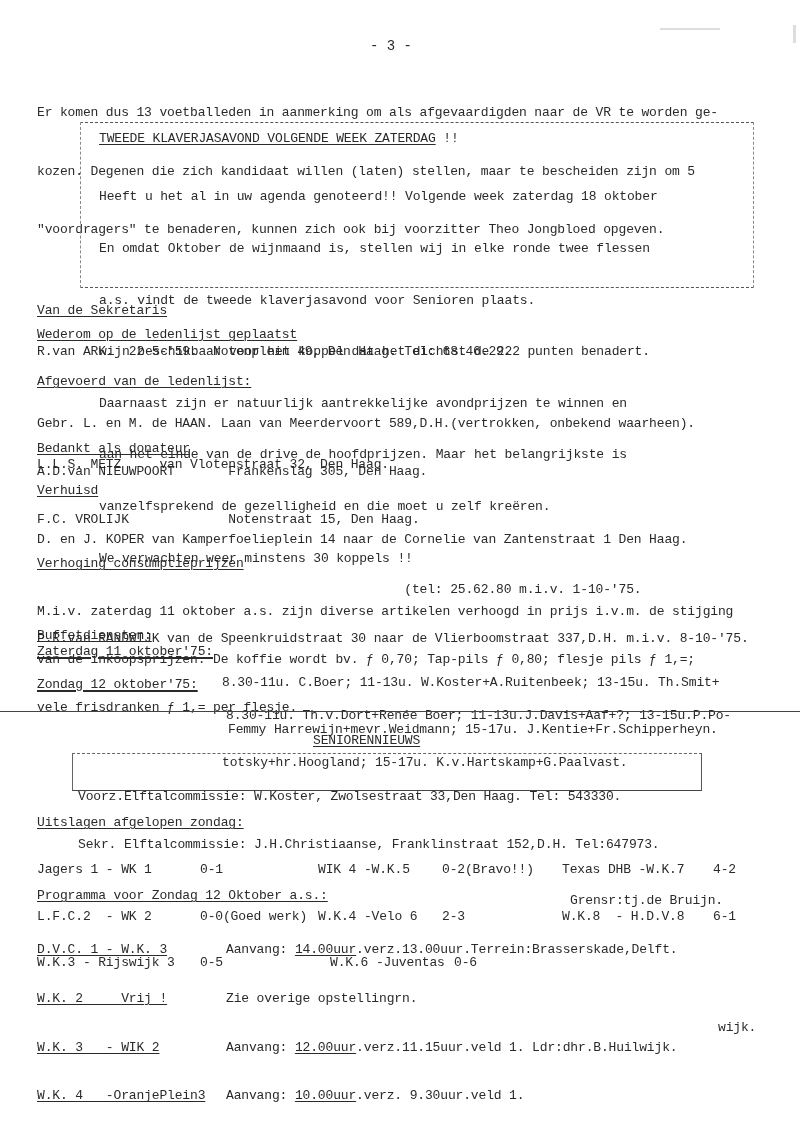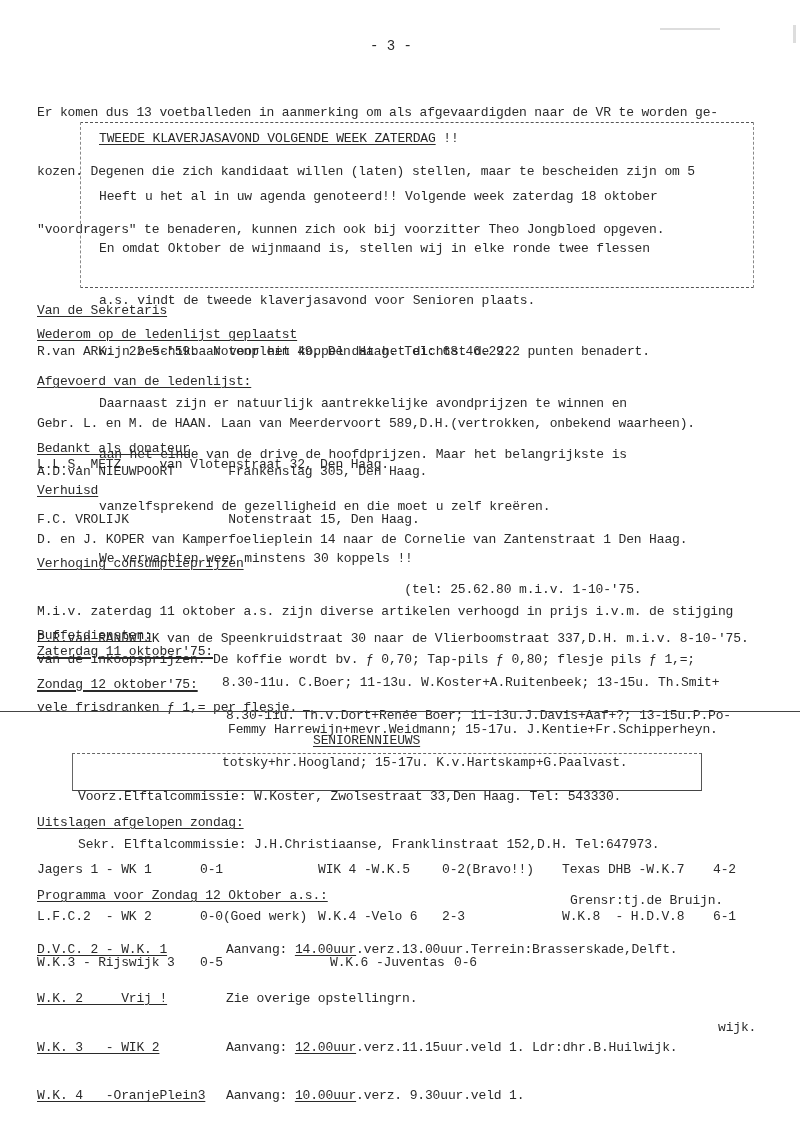--- a/index.html
+++ b/index.html
@@ -127,21 +127,21 @@
 
   <div class="abs" style="left:562px; top:831px; line-height:15.5px;">
     <div><span style="display:inline-block;width:151px;">Texas DHB -W.K.7</span><span>4-2</span></div>
     <div><span style="display:inline-block;width:151px;">W.K.8  - H.D.V.8</span><span>6-1</span></div>
   </div>
 
   <div class="abs u" style="left:37px; top:888px;">Programma voor Zondag 12 Oktober a.s.:</div>
   <div class="abs" style="left:570px; top:893px;">Grensr:tj.de Bruijn.</div>
 
   <div class="abs prog">
-    <div class="ucell">D.V.C. 2 - W.K. 1</div>
+    <div class="ucell">D.V.C. 1 - W.K. 3</div>
     <div class="ucell">W.K. 2     Vrij !</div>
     <div class="ucell">W.K. 3   - WIK 2</div>
     <div class="ucell">W.K. 4   -OranjePlein3</div>
     
     
     
     
   </div>
 
   <div class="abs prog-right">

